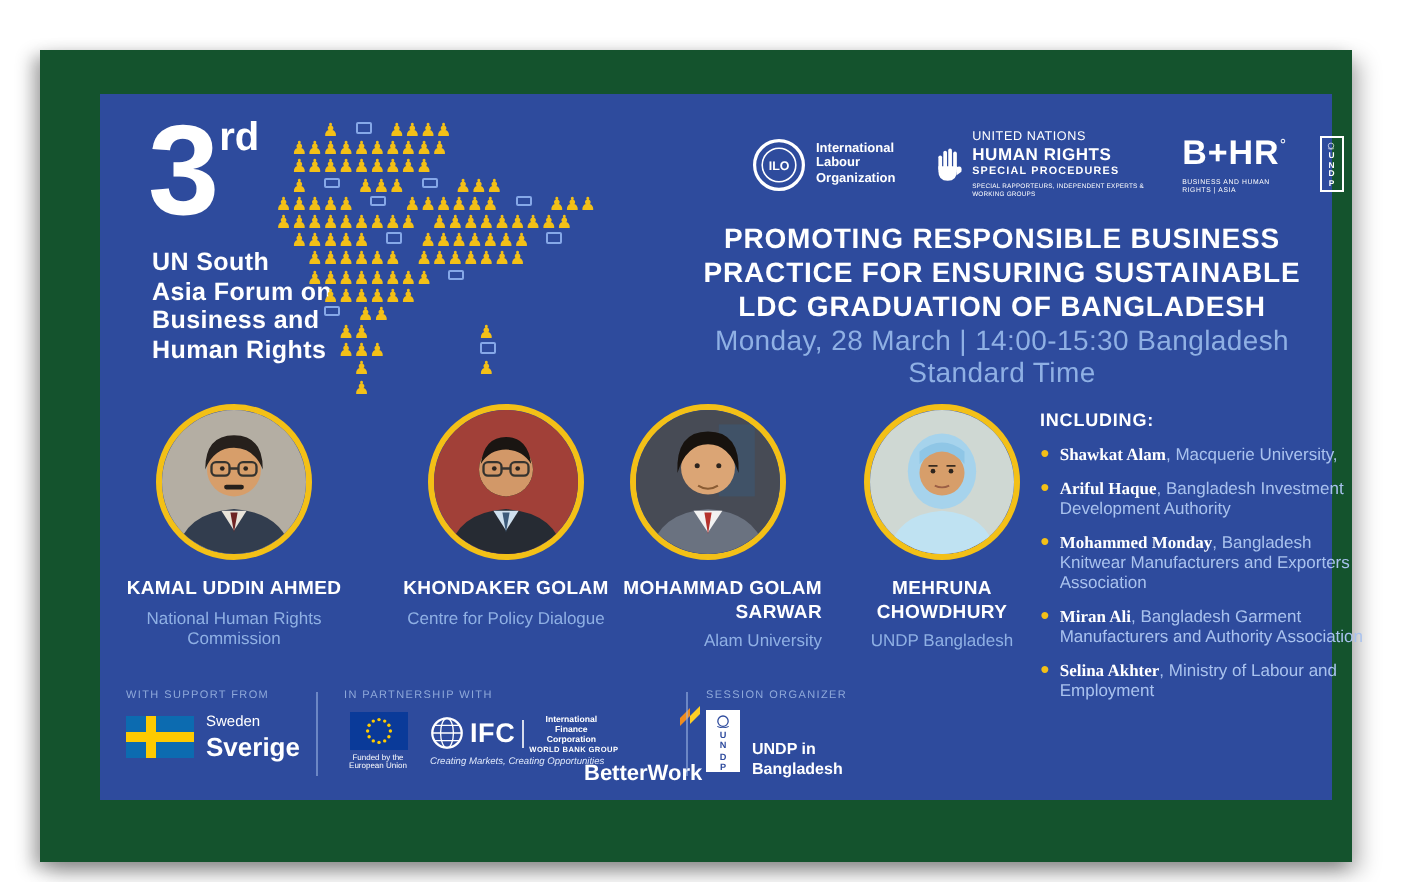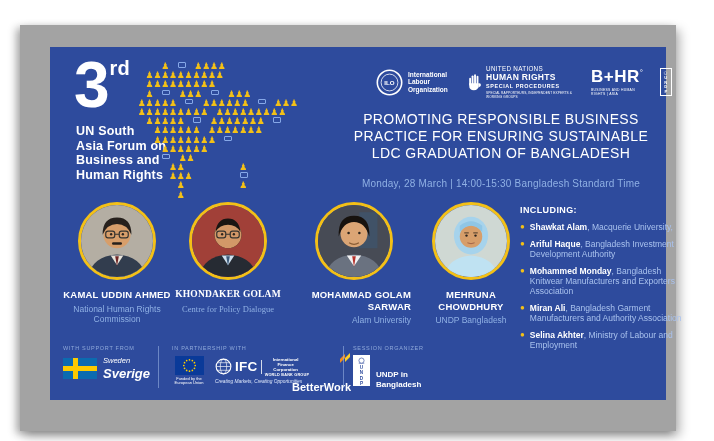--- a/index.html
+++ b/index.html
@@ -1,17 +1,17 @@
 <!DOCTYPE html>
 <html><head>
 <meta charset="utf-8">
 <style>
   html,body{margin:0;padding:0;width:714px;height:441px;background:#ffffff;
     font-family:"Liberation Sans",sans-serif;overflow:hidden;}
-  .page{position:absolute;left:20px;top:25px;width:656px;height:406px;background:#a3a3a3;
+  .page{position:absolute;left:20px;top:25px;width:656px;height:406px;background:#14532d;
     box-shadow:-4px 3px 8px rgba(0,0,0,.30), 4px 5px 10px rgba(0,0,0,.28);}
   .poster{position:absolute;left:30px;top:22px;width:616px;height:353px;background:#2e4b9d;color:#fff;}
 
   
   .edition{position:absolute;left:24px;top:6px;}
   .edition .num{font-size:64px;font-weight:bold;line-height:64px;letter-spacing:-2px;}
   .edition .suf{font-size:20px;font-weight:bold;position:relative;top:-32px;left:2px;}
   .forum{position:absolute;left:26px;top:77px;font-weight:bold;font-size:12.5px;line-height:14.5px;letter-spacing:.2px;}
 
   
@@ -32,46 +32,46 @@
   .unhr-l4{font-size:3.2px;margin-top:1.5px;letter-spacing:.1px;}
   .bhr{text-align:left;}
   .bhr-word{font-size:17px;font-weight:bold;letter-spacing:.5px;line-height:17px;}
   .bhr-deg{font-size:8px;vertical-align:7px;}
   .bhr-cap{font-size:3.4px;letter-spacing:.3px;margin-top:1px;border-top:.5px solid rgba(255,255,255,.0);}
   .undp-mini{width:15px;height:28px;border:1px solid #fff;display:flex;flex-direction:column;align-items:center;padding-top:2px;box-sizing:border-box;}
   .vertext{font-size:4.2px;line-height:4.8px;width:5px;word-break:break-all;font-weight:bold;text-align:center;margin-top:1px;}
 
   
   .titleblock{position:absolute;left:278px;top:64px;width:346px;text-align:center;}
-  .title-line{font-size:14px;font-weight:normal;line-height:17px;letter-spacing:.4px;}
-  .datetime{margin-top:16px;font-size:10px;color:#8fb0e4;letter-spacing:.2px;}
+  .title-line{font-size:14px;font-weight:bold;line-height:17px;letter-spacing:.4px;}
+  .datetime{margin-top:0;font-size:14px;color:#8fb0e4;letter-spacing:.2px;}
 
   
   .speaker{position:absolute;top:155px;width:114px;text-align:center;}
-  .sp1{left:10px;} .sp2{left:121px;font-family:Liberation Serif, serif;} .sp3{left:247px;text-align:right;} .sp4{left:364px;}
+  .sp1{left:10px;} .sp2{left:146px;} .sp3{left:247px;text-align:right;} .sp4{left:364px;}
   .photo{width:72px;height:72px;border-radius:50%;border:3px solid #f3c017;margin:0 auto;overflow:hidden;}
   .photo svg{display:block;width:72px;height:72px;}
   .sp-name{margin-top:9px;font-weight:bold;font-size:9.5px;line-height:11.5px;letter-spacing:.2px;}
   .sp-aff{margin-top:3px;font-size:8.5px;line-height:10px;color:#8fb0e4;}
 
   
   .including{position:absolute;left:470px;top:158px;width:162px;}
   .inc-head{font-size:9px;font-weight:bold;letter-spacing:.4px;}
   .inc-item{display:flex;gap:5px;margin-top:7px;}
   .inc-bullet{flex:0 0 auto;color:#f3c017;font-size:8px;line-height:10px;}
   .inc-bullet::before{content:"●";}
   .inc-text{font-size:8.5px;line-height:10px;}
-  .inc-name{font-weight:bold;color:#fff;}
+  .inc-name{font-weight:bold;color:#fff;font-family:Liberation Serif, serif;}
   .inc-aff{color:#a9c2ee;}
 
   
   .footer{position:absolute;left:0;top:296px;width:616px;height:54px;}
   .f-label{font-size:5.5px;letter-spacing:.7px;color:#8fa9da;}
   .f-support{position:absolute;left:13px;top:2px;}
-  .sweden-row{position:absolute;left:13px;top:13px;display:flex;align-items:center;gap:6px;font-style:italic;}
+  .sweden-row{position:absolute;left:13px;top:13px;display:flex;align-items:center;gap:6px;}
   .flag-se{position:relative;width:34px;height:21px;background:#0c6bb0;}
   .flag-se .h{position:absolute;left:0;top:8px;width:34px;height:5px;background:#fdca00;}
   .flag-se .v{position:absolute;left:10px;top:0;width:5px;height:21px;background:#fdca00;}
   .se-l1{font-size:7.5px;}
   .se-l2{font-size:13px;font-weight:bold;margin-top:1px;}
   .divider{position:absolute;top:3px;width:1px;height:42px;background:rgba(160,185,230,.55);}
   .dv1{left:108px;} .dv2{left:293px;}
   .f-partner{position:absolute;left:122px;top:2px;}
   .eu{position:absolute;left:122px;top:13px;width:34px;text-align:center;}
   .flag-eu{width:29px;height:19px;background:#0a3a99;margin:0 auto;}

